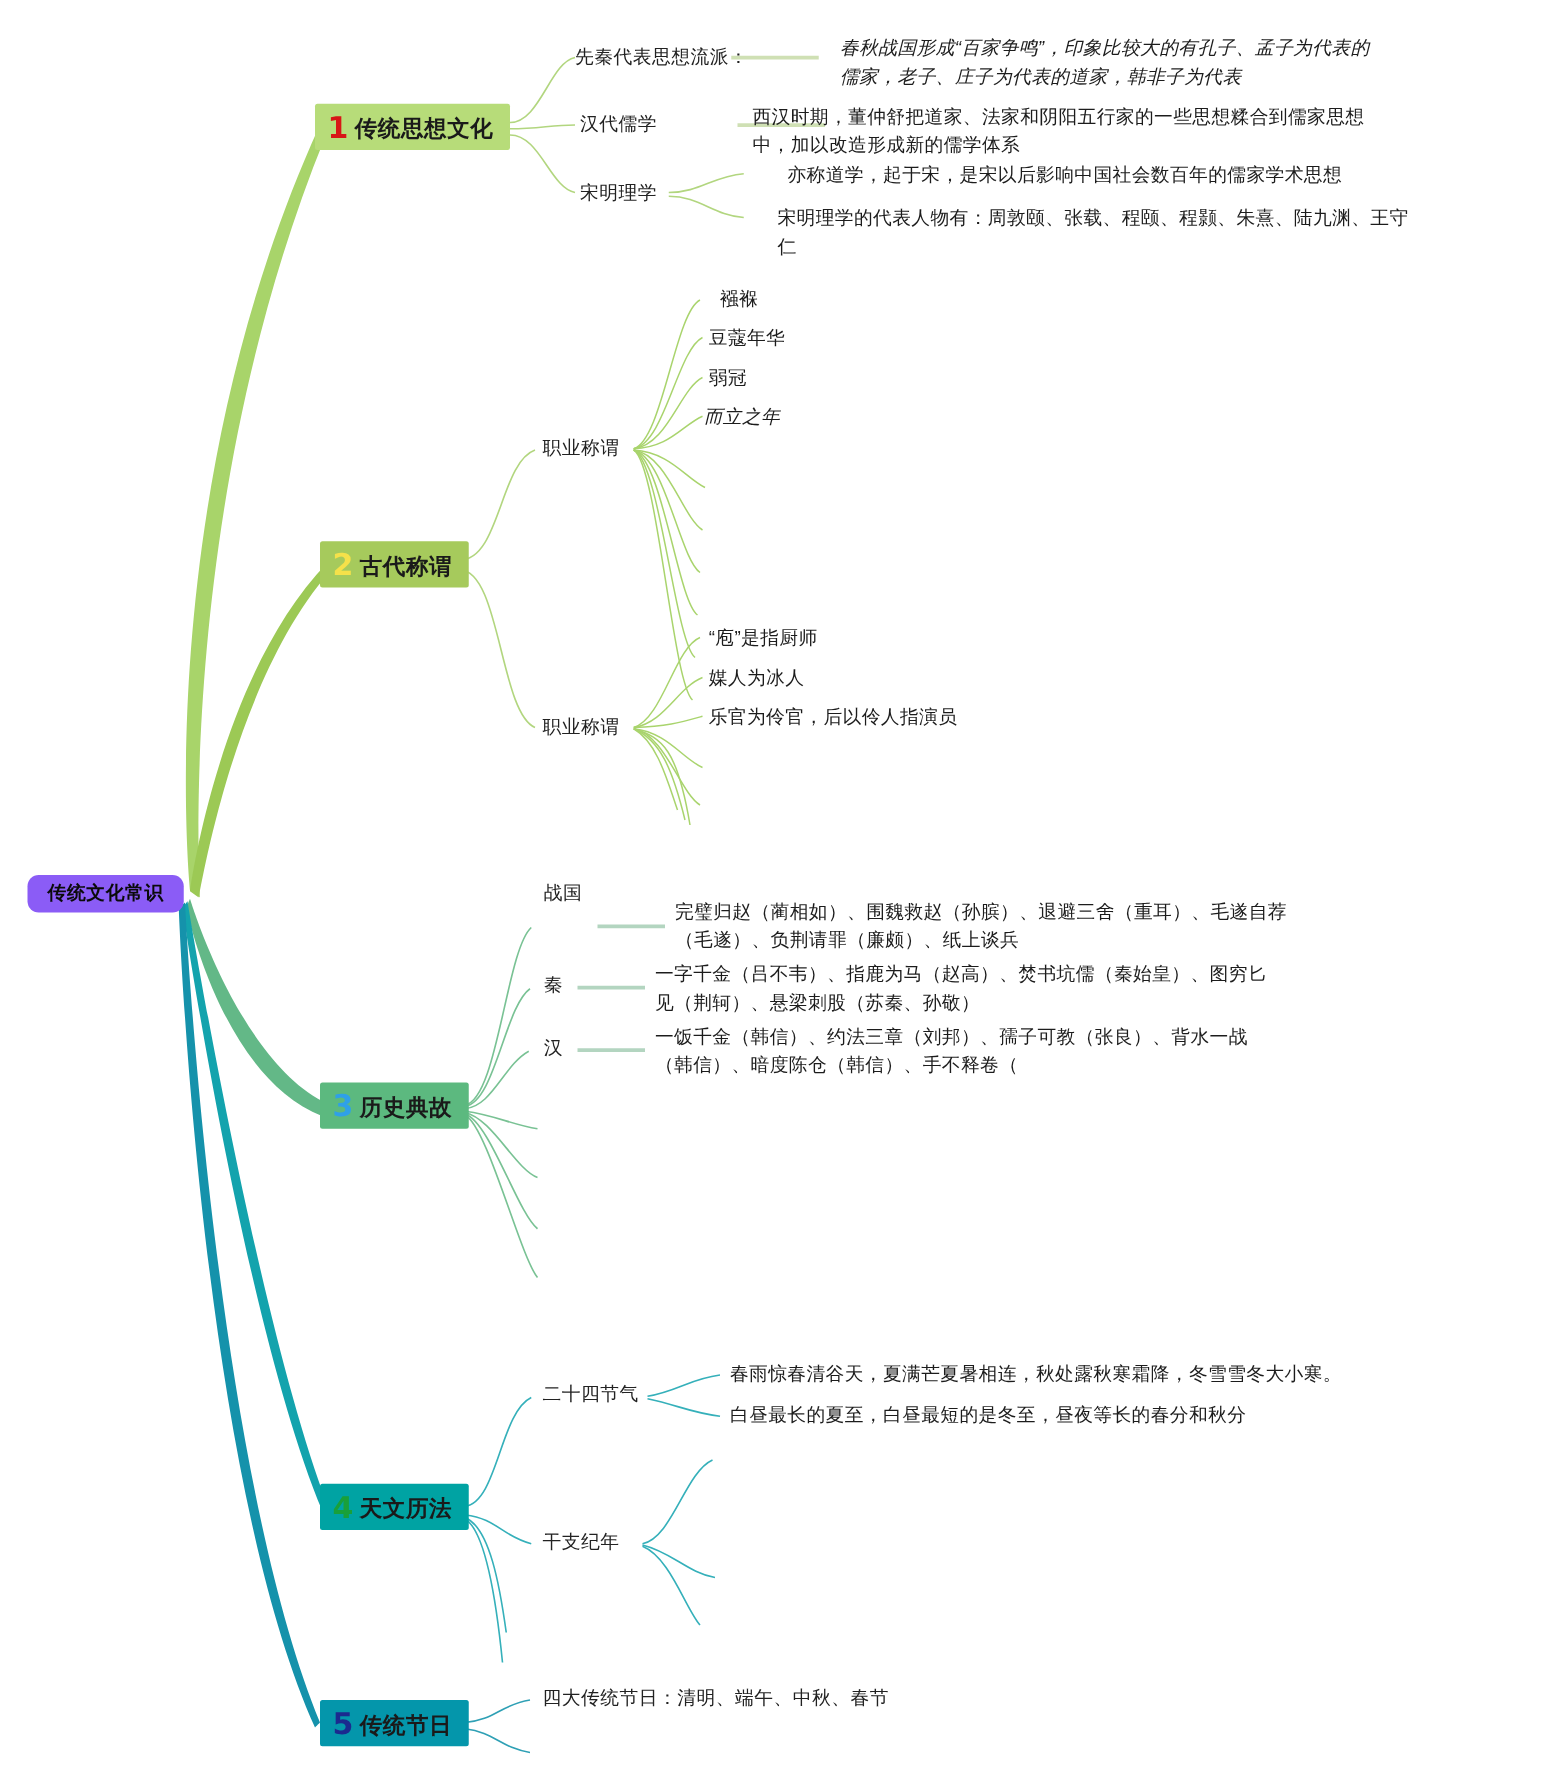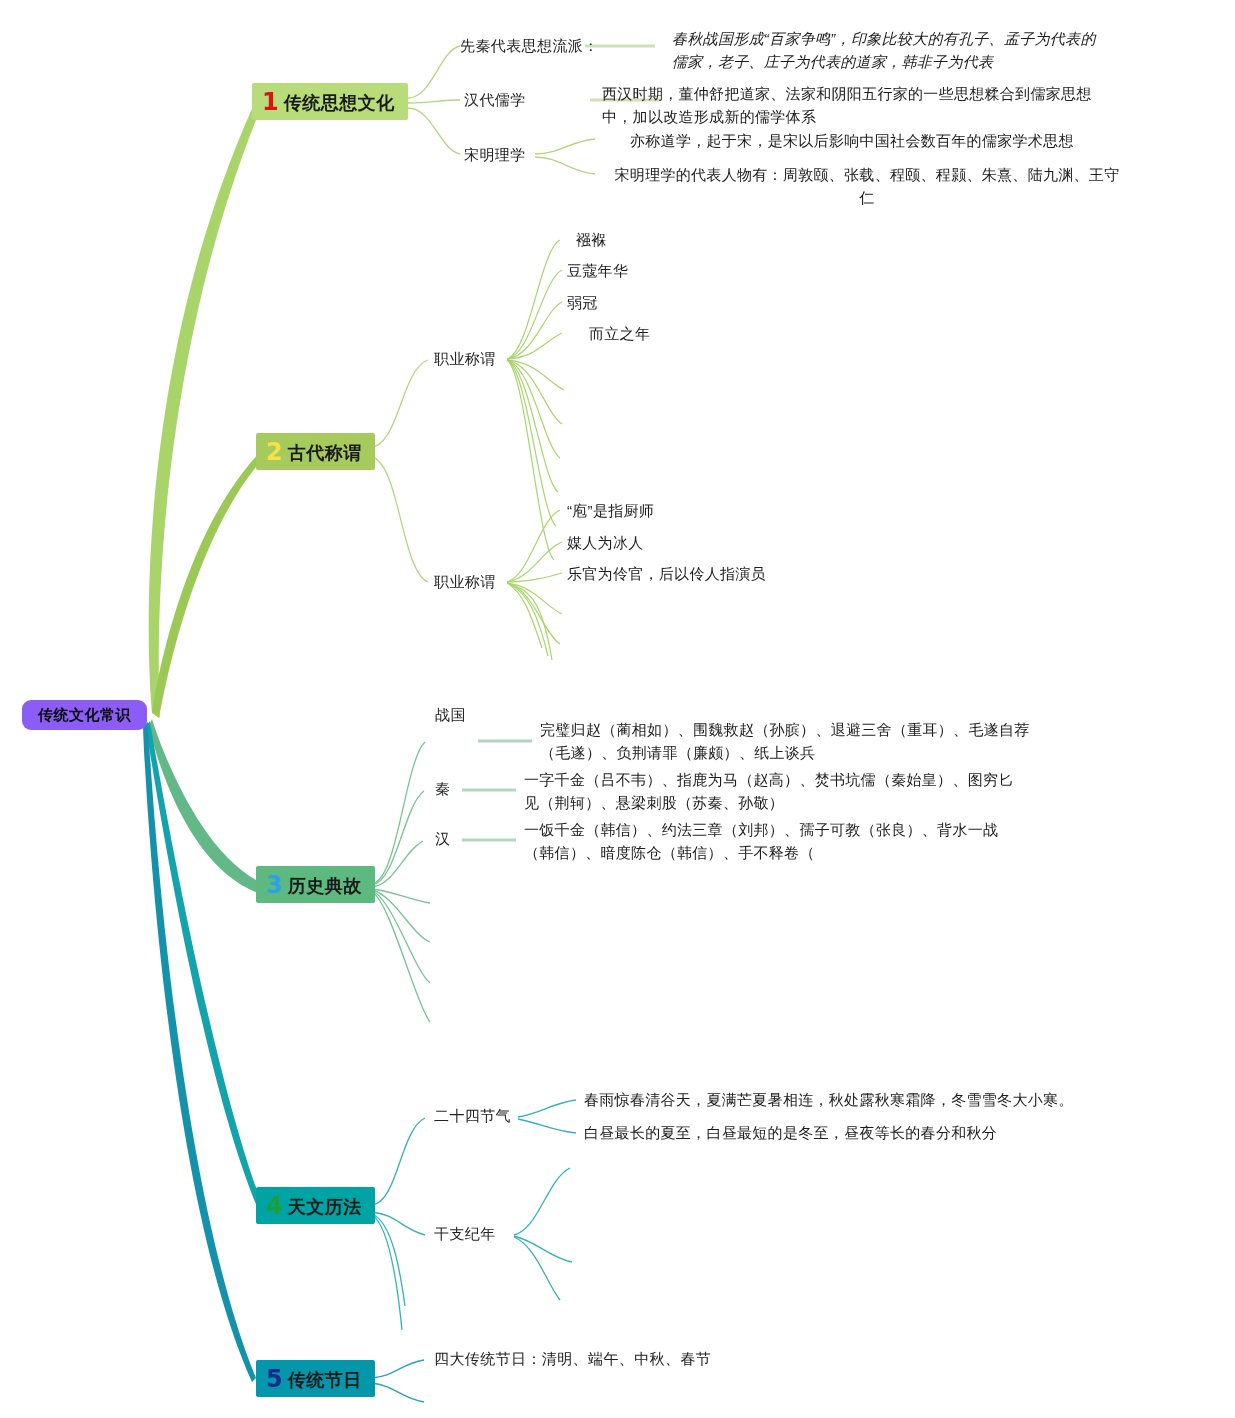--- a/index.html
+++ b/index.html
@@ -167,32 +167,32 @@
   </div>
 
   <div class="node sub" style="left:460px;top:36px;">先秦代表思想流派：</div>
   <div class="leaf" style="position:absolute;left:672px;top:28px;width:428px;font-style:italic;">春秋战国形成“百家争鸣”，印象比较大的有孔子、孟子为代表的儒家，老子、庄子为代表的道家，韩非子为代表</div>
 
   <div class="node sub" style="left:464px;top:90px;">汉代儒学</div>
   <div class="leaf" style="position:absolute;left:602px;top:83px;width:500px;">西汉时期，董仲舒把道家、法家和阴阳五行家的一些思想糅合到儒家思想中，加以改造形成新的儒学体系</div>
 
   <div class="node sub" style="left:464px;top:145px;">宋明理学</div>
   <div class="leaf" style="position:absolute;left:602px;top:130px;width:520px;margin-left:28px;">亦称道学，起于宋，是宋以后影响中国社会数百年的儒家学术思想</div>
-  <div class="leaf" style="position:absolute;left:607px;top:164px;width:520px;text-align:center;">宋明理学的代表人物有：周敦颐、张载、程颐、程颢、朱熹、陆九渊、王守仁</div>
+  <div class="leaf" style="position:absolute;left:622px;top:164px;width:520px;">宋明理学的代表人物有：周敦颐、张载、程颐、程颢、朱熹、陆九渊、王守仁</div>
 
   <div class="node topic" style="left:256px;top:433px;background:#a6ca5c;">
     <span class="num" style="color:#f5e14a;">2</span>
     <span class="label">古代称谓</span>
   </div>
 
   <div class="node sub" style="left:434px;top:349px;">职业称谓</div>
   <div class="leaf" style="position:absolute;left:576px;top:229px;">襁褓</div>
   <div class="leaf" style="position:absolute;left:567px;top:260px;">豆蔻年华</div>
   <div class="leaf" style="position:absolute;left:567px;top:292px;">弱冠</div>
-  <div class="leaf" style="position:absolute;left:589px;top:323px;">而立之年</div>
+  <div class="leaf" style="position:absolute;left:563px;top:323px;font-style:italic;">而立之年</div>
 
   <div class="node sub" style="left:434px;top:572px;">职业称谓</div>
   <div class="leaf" style="position:absolute;left:567px;top:500px;">“庖”是指厨师</div>
   <div class="leaf" style="position:absolute;left:567px;top:532px;">媒人为冰人</div>
   <div class="leaf" style="position:absolute;left:567px;top:563px;">乐官为伶官，后以伶人指演员</div>
 
   <div class="node topic" style="left:256px;top:866px;background:#5cb97f;">
     <span class="num" style="color:#2fa0e8;">3</span>
     <span class="label">历史典故</span>
   </div>

